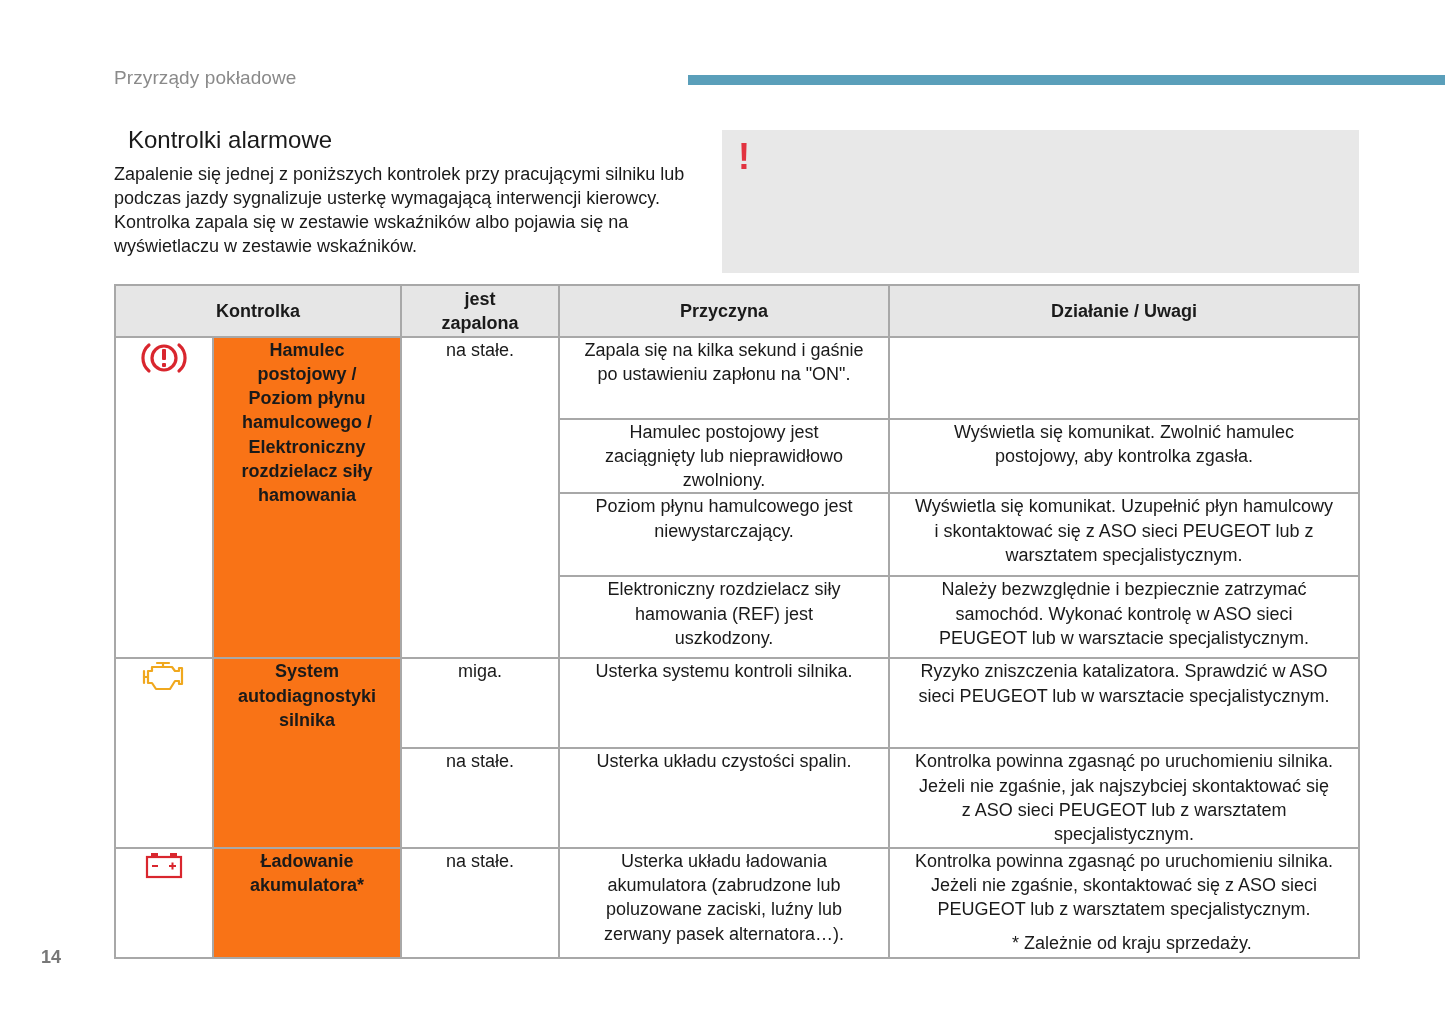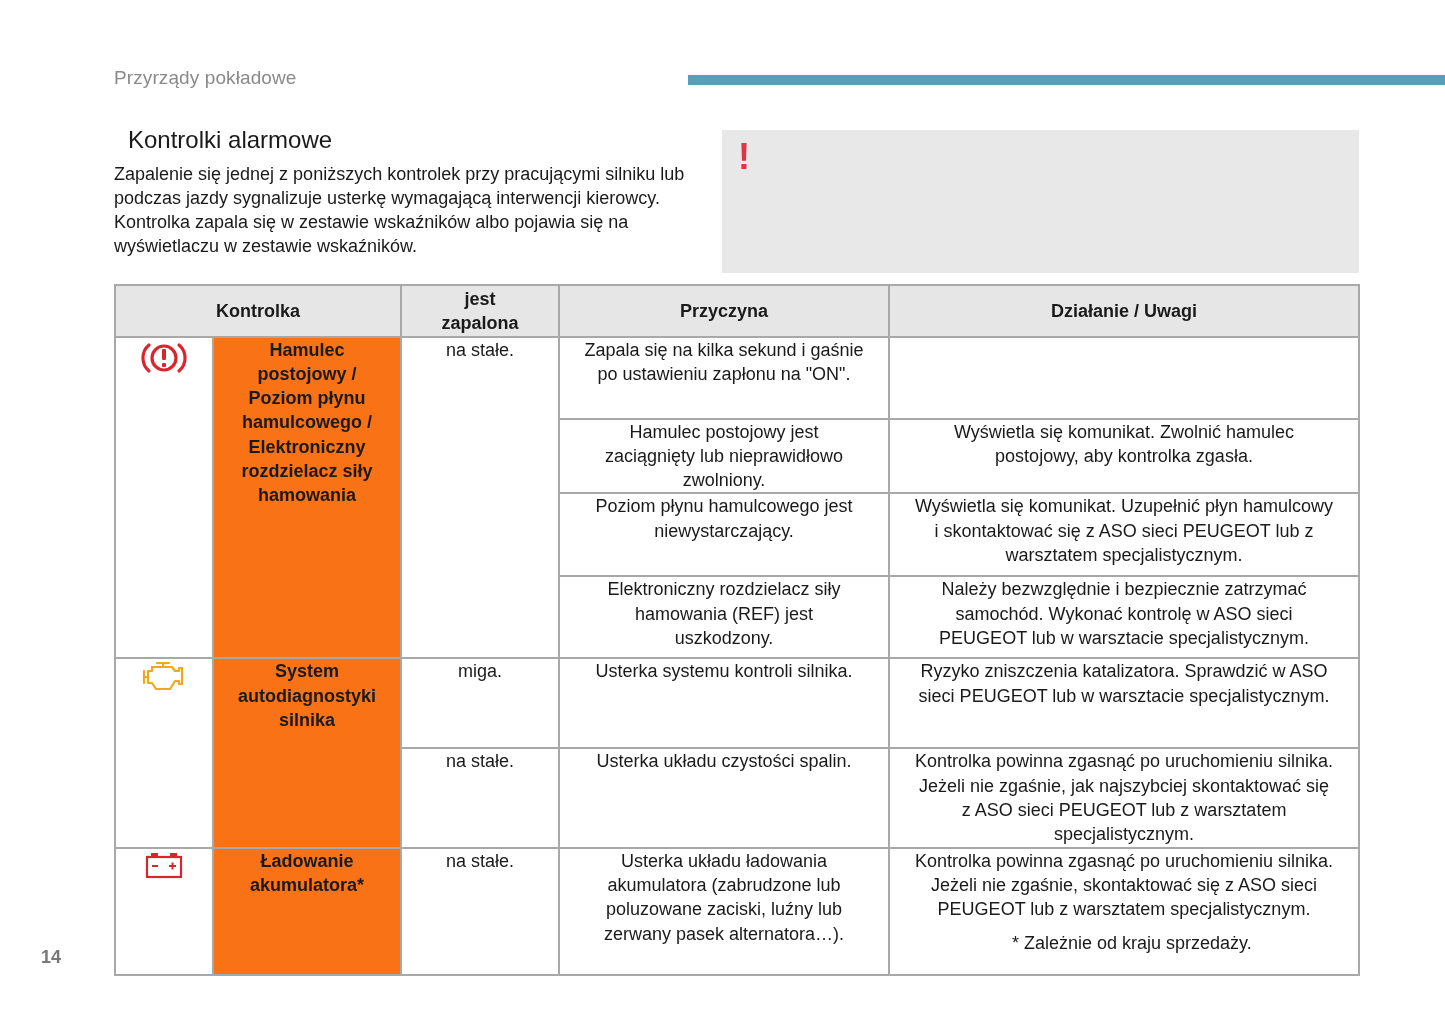--- a/index.html
+++ b/index.html
@@ -56,21 +56,21 @@
     }
     td.state-cell { width: 158px; padding-top: 4px; }
     td.cause-cell { width: 330px; padding-top: 4px; }
     td.action-cell { padding-top: 4px; }
     .r-brake-1 td { height: 82px; }
     .r-brake-2 td { height: 52px; }
     .r-brake-3 td { height: 83px; }
     .r-brake-4 td { height: 82px; }
     .r-engine-1 td { height: 90px; }
     .r-engine-2 td { height: 89px; }
-    .r-battery td { height: 127px; }
+    .r-battery td { height: 110px; }
     .icon svg { display: inline-block; }
     .footnote {
       position: absolute; left: 1012px; top: 933px;
       font-size: 18px; color: #1a1a1a;
     }
     .page-number {
       position: absolute; left: 41px; top: 947px;
       font-size: 18px; font-weight: bold; color: #777777;
     }
   </style>

